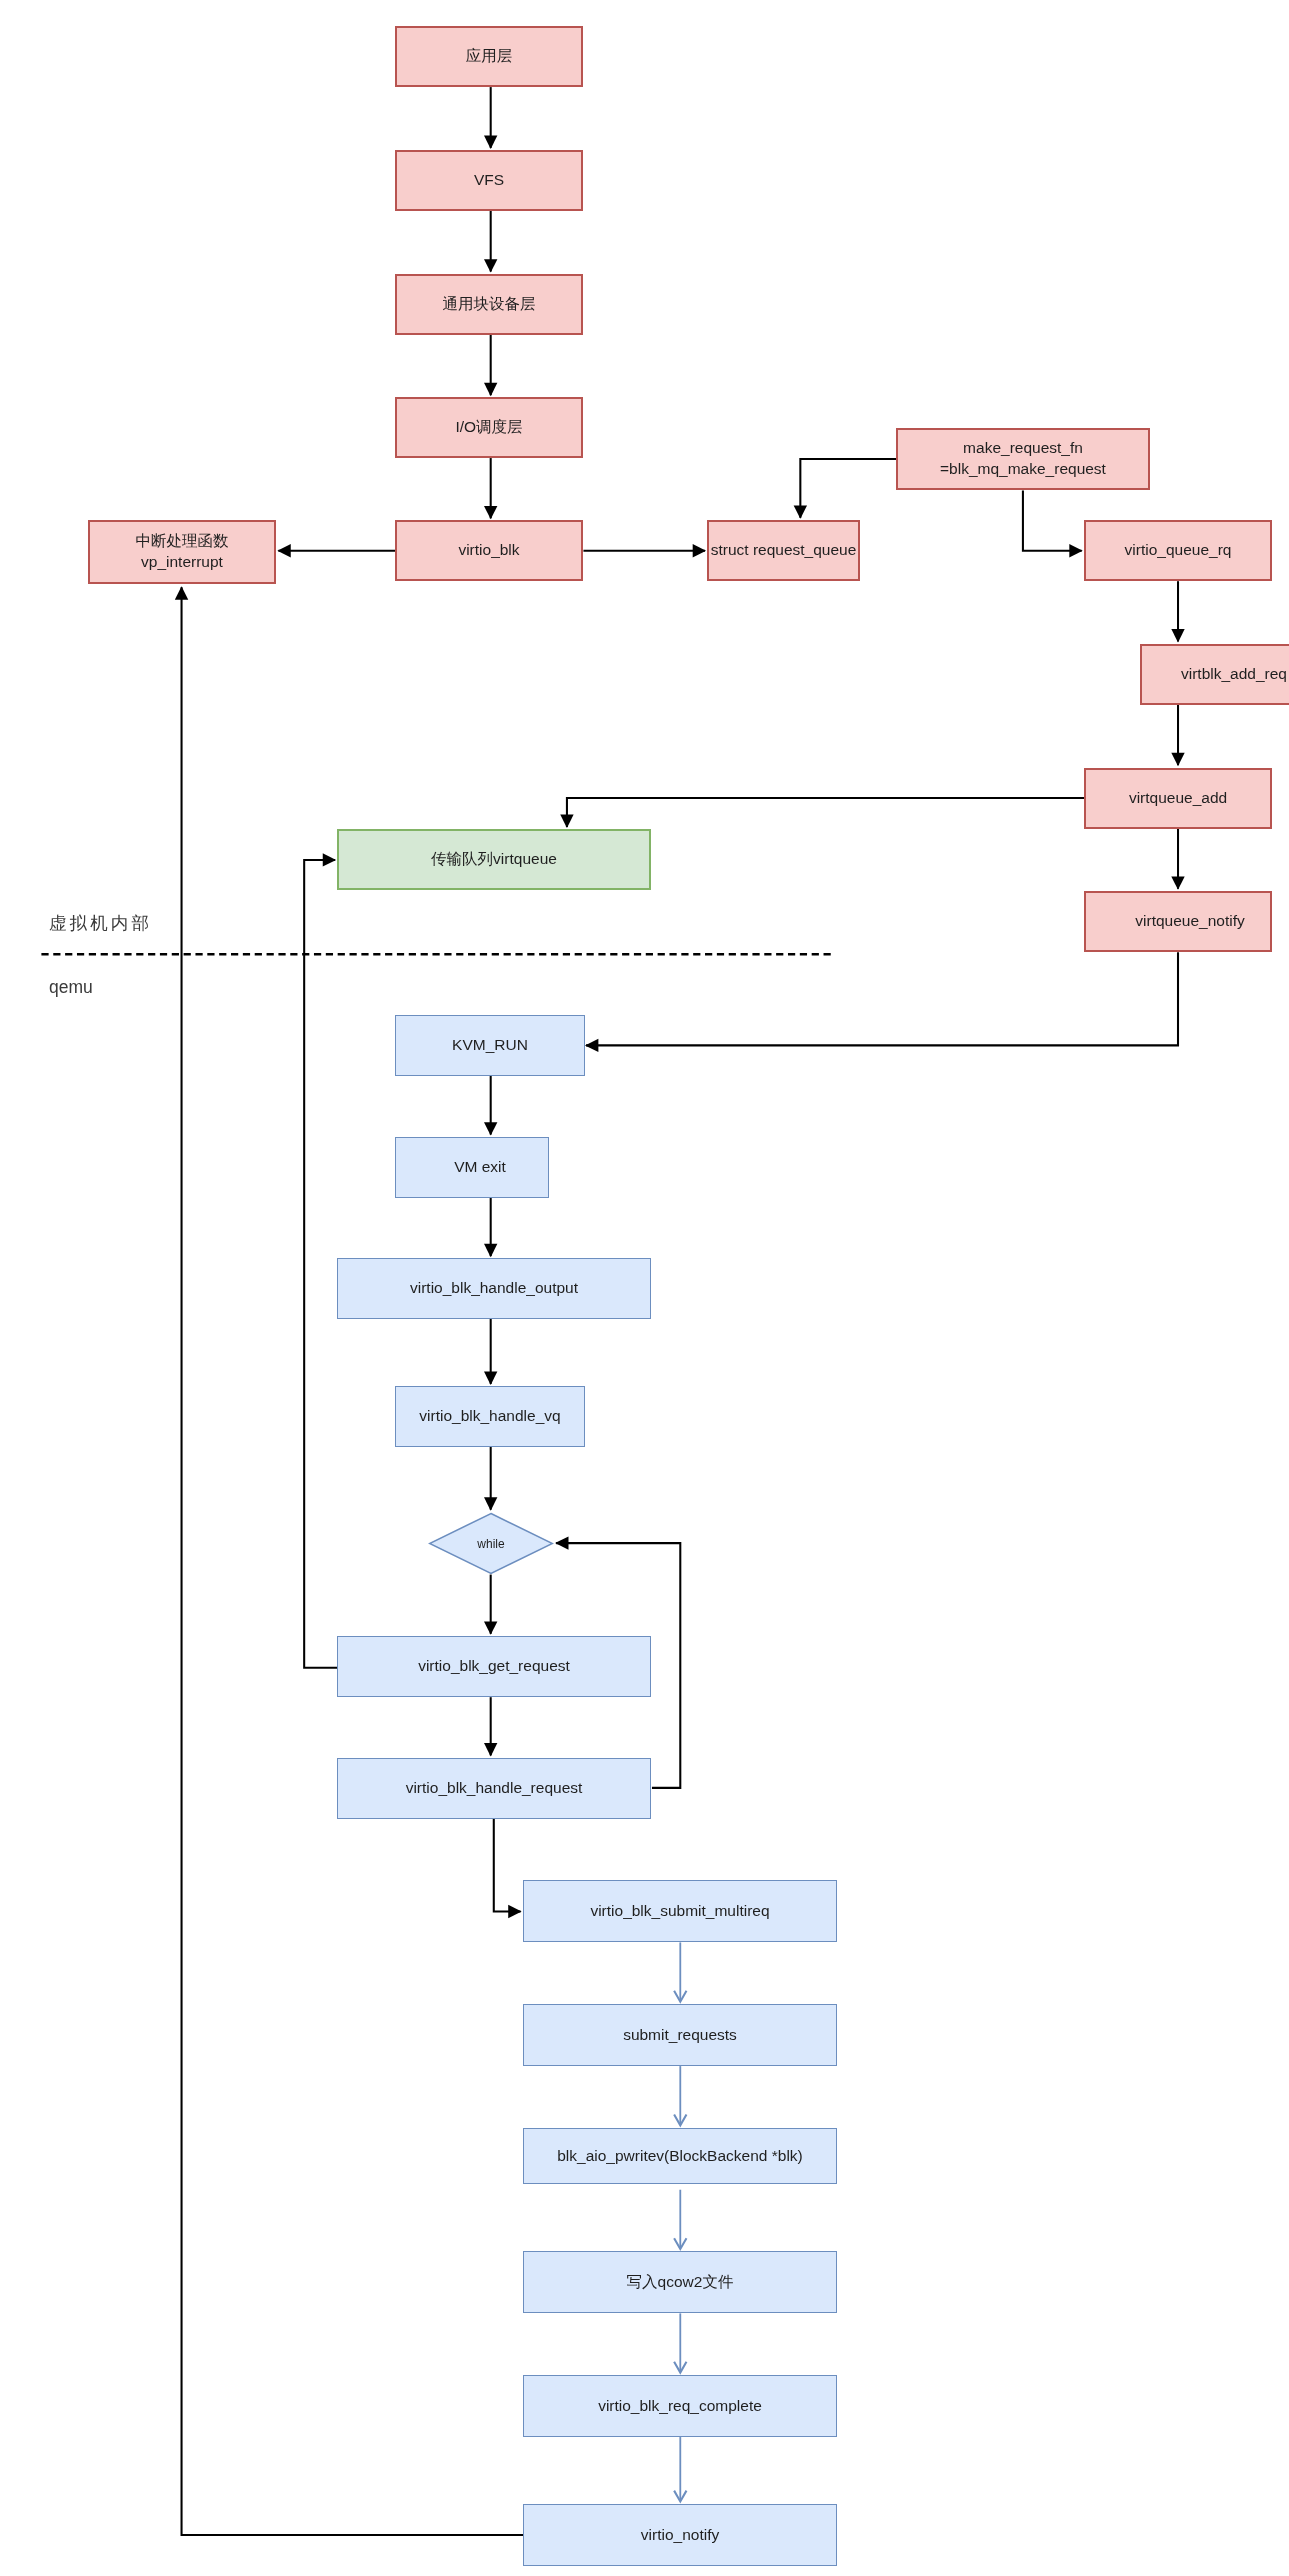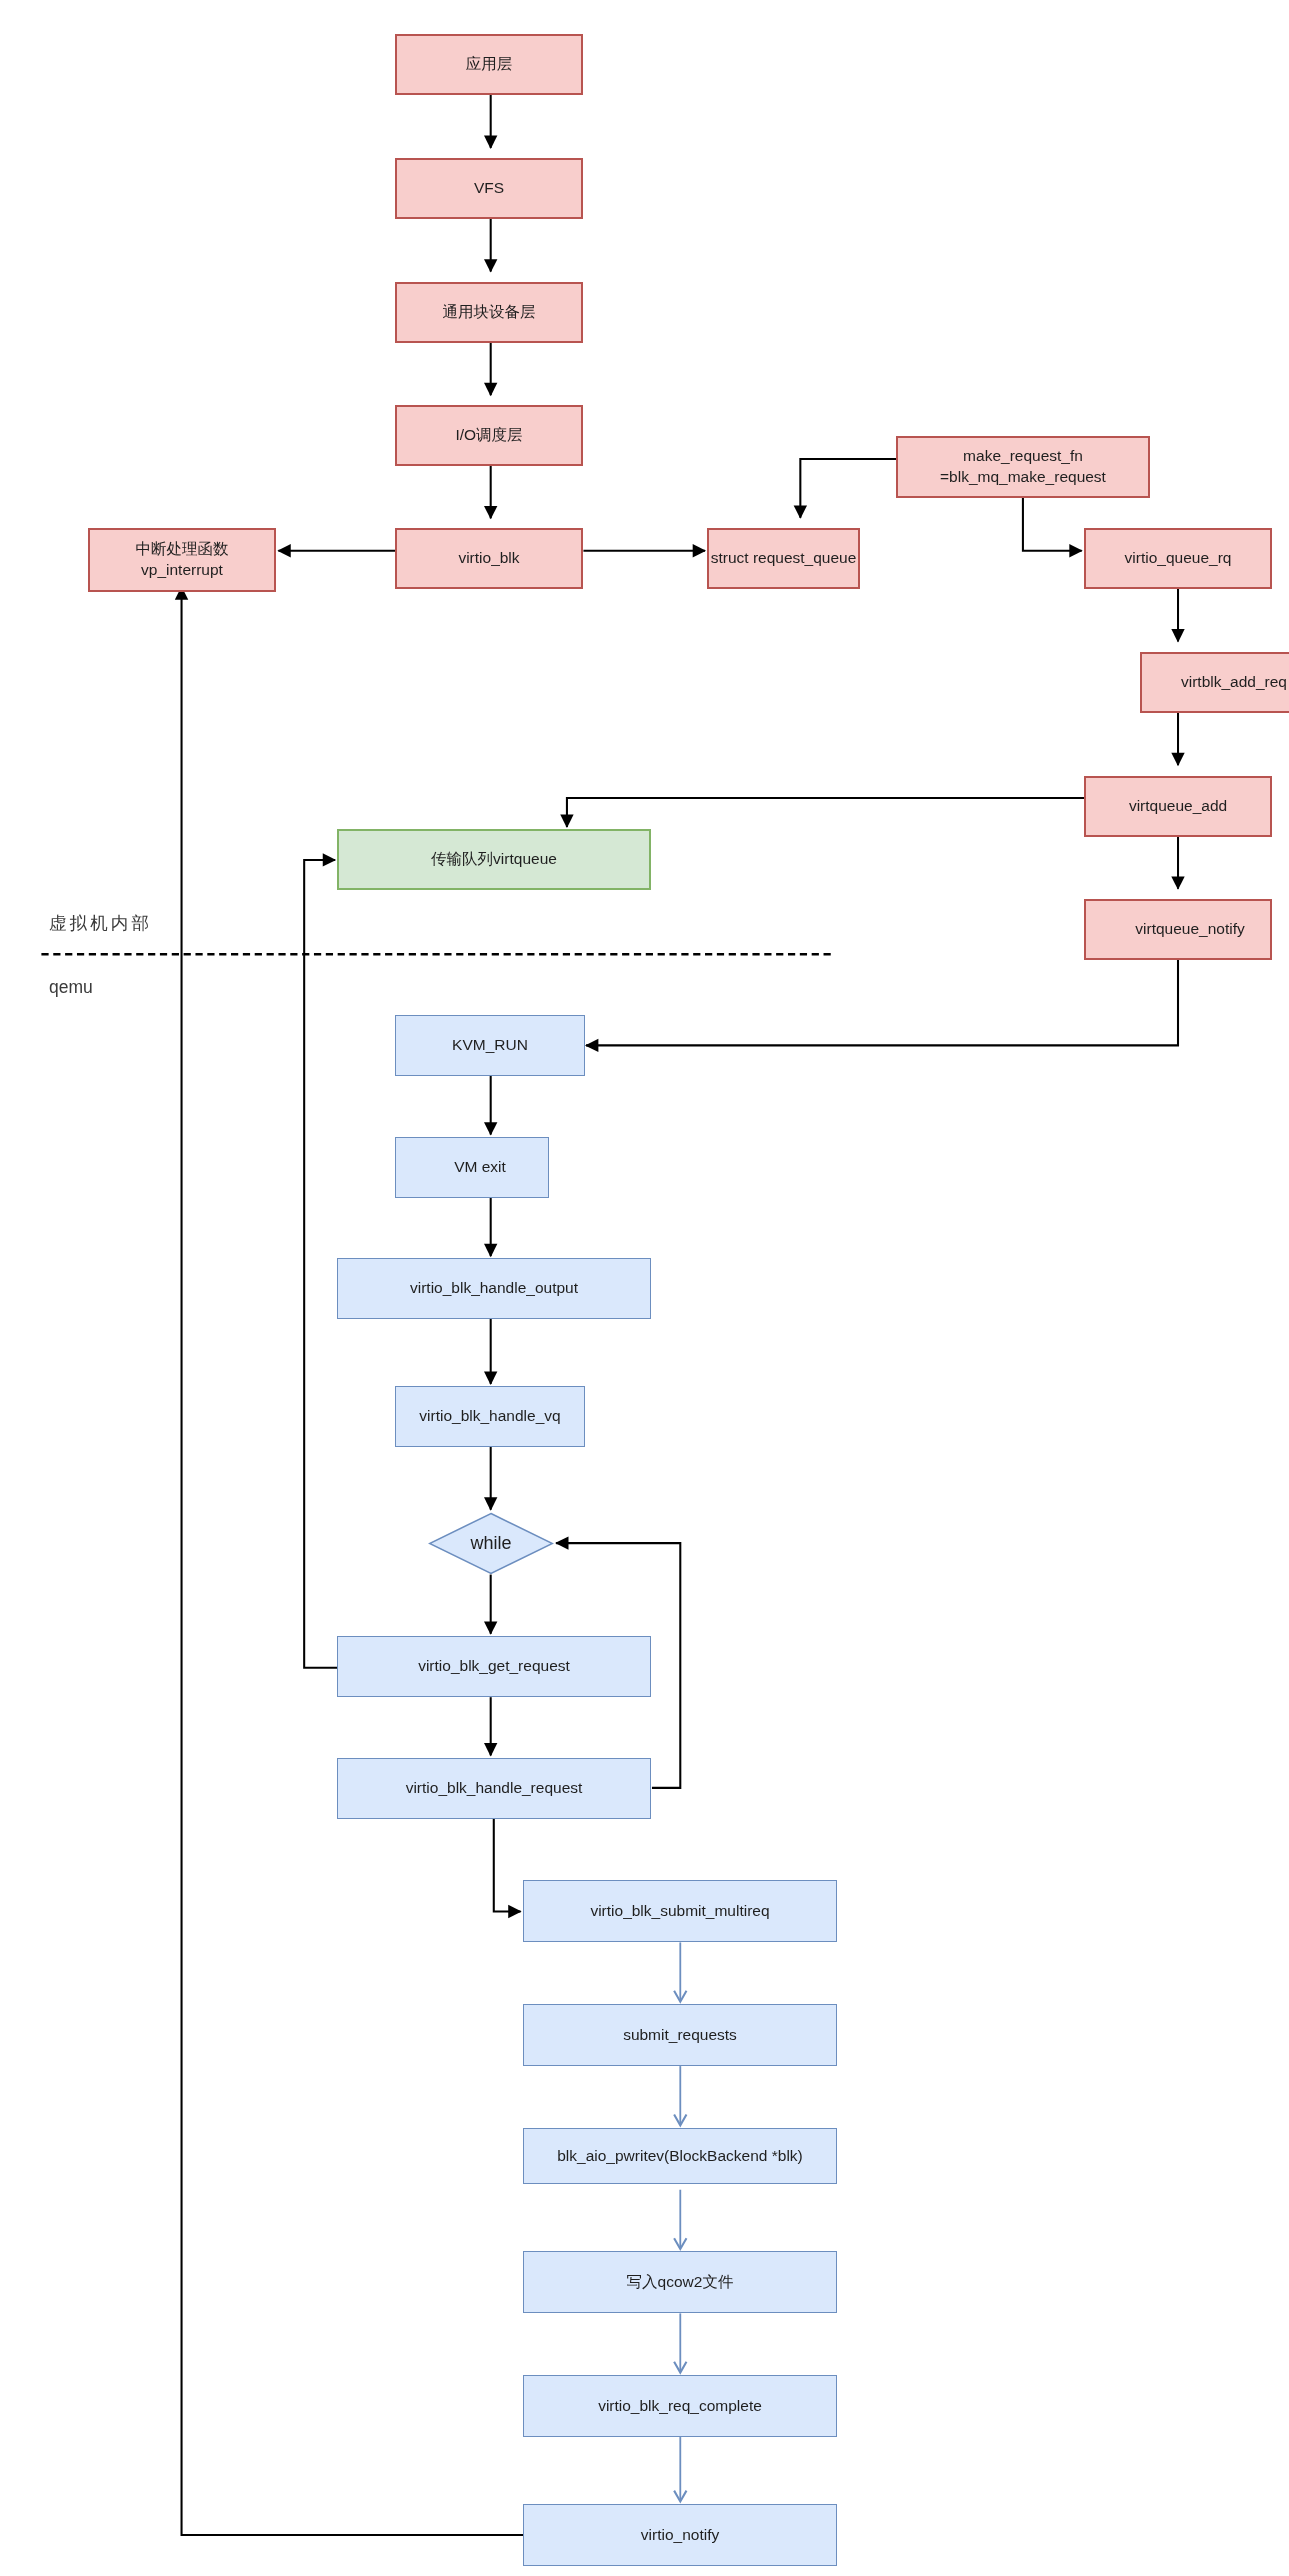--- a/index.html
+++ b/index.html
@@ -14,29 +14,29 @@
   .node{
     position:absolute;
     box-sizing:border-box;
     display:flex;align-items:center;justify-content:center;
     text-align:center;
     font-size:15.5px;line-height:20.6px;
     color:#1f1f1f;
     white-space:pre-line;
     border-style:solid;
   }
-  .pink {background:#f8cecc;border-color:#b85450;border-width:2.6px;margin-top:8px;}
+  .pink {background:#f8cecc;border-color:#b85450;border-width:2.6px;}
   .green{background:#d5e8d4;border-color:#82b366;border-width:2.6px;}
   .blue {background:#dae8fc;border-color:#6c8ebf;border-width:1.5px;}
   .diamond-wrap{position:absolute;}
   .diamond-wrap svg{position:absolute;left:0;top:0;}
   .diamond-label{
     position:absolute;left:0;top:0;width:100%;height:100%;
     display:flex;align-items:center;justify-content:center;
-    font-size:18px;color:#1f1f1f;
+    font-size:12px;color:#1f1f1f;
   }
   .region-label{
     position:absolute;
     font-size:17.5px;color:#3a3a3a;
   }
   .region-label.cn{font-family:"Liberation Serif","DejaVu Serif",serif;letter-spacing:3.1px;}
 </style>
 </head>
 <body>
 

